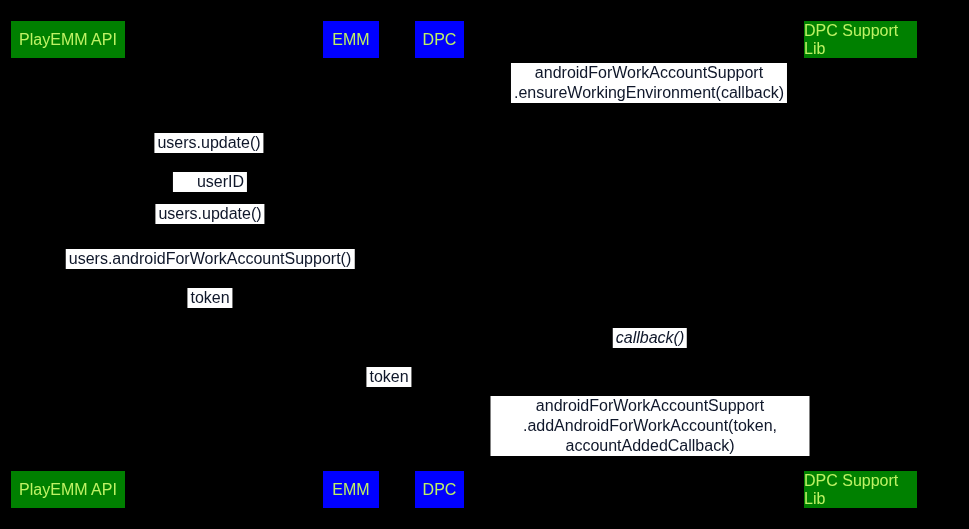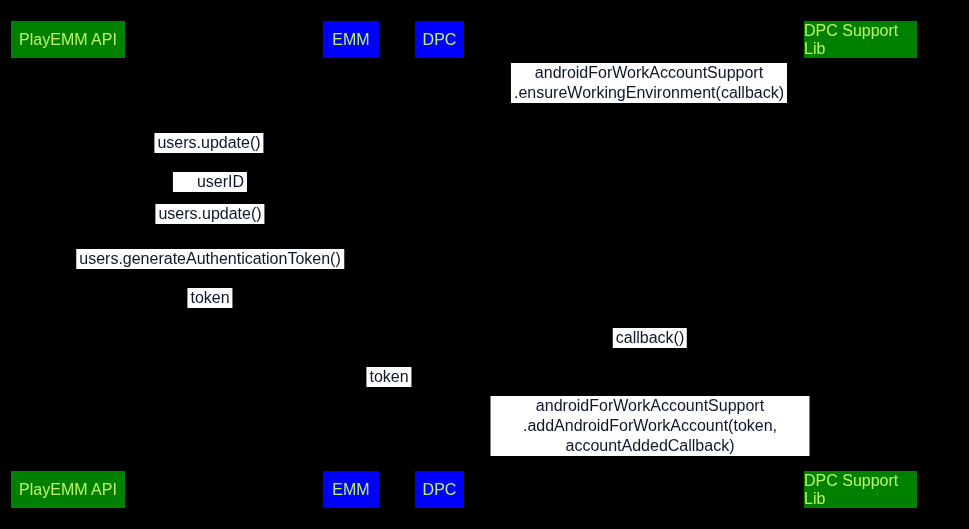--- a/index.html
+++ b/index.html
@@ -45,21 +45,21 @@
     padding: 0 3px;
     white-space: pre-line;
     text-align: center;
   }
   .m1 { left: 649px; top: 63px;  }
   .m2 { left: 209px; top: 133px; }
   .m3 { left: 210px; top: 172px; padding-left: 24px; }
   .m4 { left: 210px; top: 204px; }
   .m5 { left: 210px; top: 249px; }
   .m6 { left: 210px; top: 288px; }
-  .m7 { left: 650px; top: 328px; }
+  .m7 { left: 650px; top: 328px; font-style: italic; }
   .m8 { left: 389px; top: 367px; }
   .m9 { left: 650px; top: 396px; }
 </style>
 </head>
 <body>
 
 <div class="stage">
 
   <div class="actor green row-top a-playemm">
     <span>PlayEMM API</span>
@@ -72,21 +72,21 @@
   </div>
   <div class="actor green row-top a-dsl">
     <span>DPC Support Lib</span>
   </div>
 
   <div class="msg m1">androidForWorkAccountSupport
 .ensureWorkingEnvironment(callback)</div>
   <div class="msg m2">users.update()</div>
   <div class="msg m3">userID</div>
   <div class="msg m4">users.update()</div>
-  <div class="msg m5">users.generateAuthenticationToken()</div>
+  <div class="msg m5">users.androidForWorkAccountSupport()</div>
   <div class="msg m6">token</div>
   <div class="msg m7">callback()</div>
   <div class="msg m8">token</div>
   <div class="msg m9">androidForWorkAccountSupport
 .addAndroidForWorkAccount(token, accountAddedCallback)</div>
 
   <div class="actor green row-bottom a-playemm">
     <span>PlayEMM API</span>
   </div>
   <div class="actor blue row-bottom a-emm">

